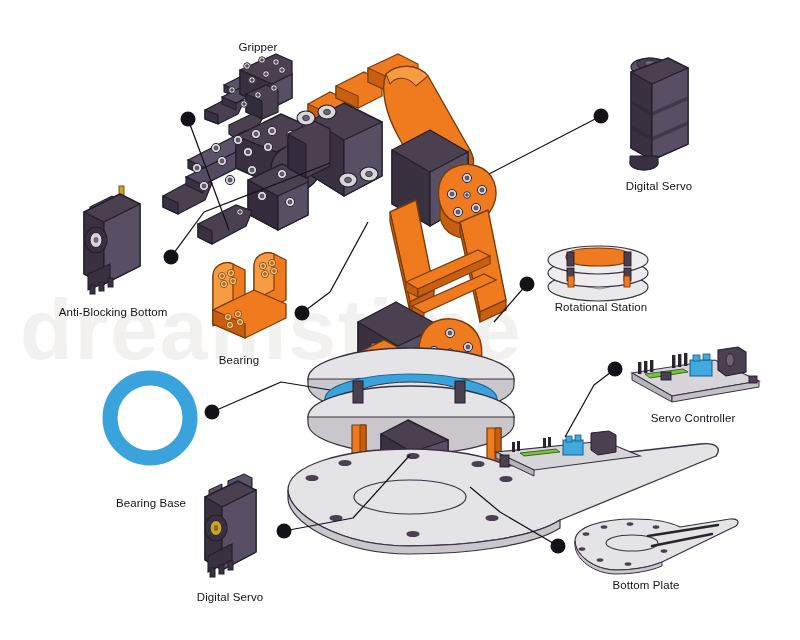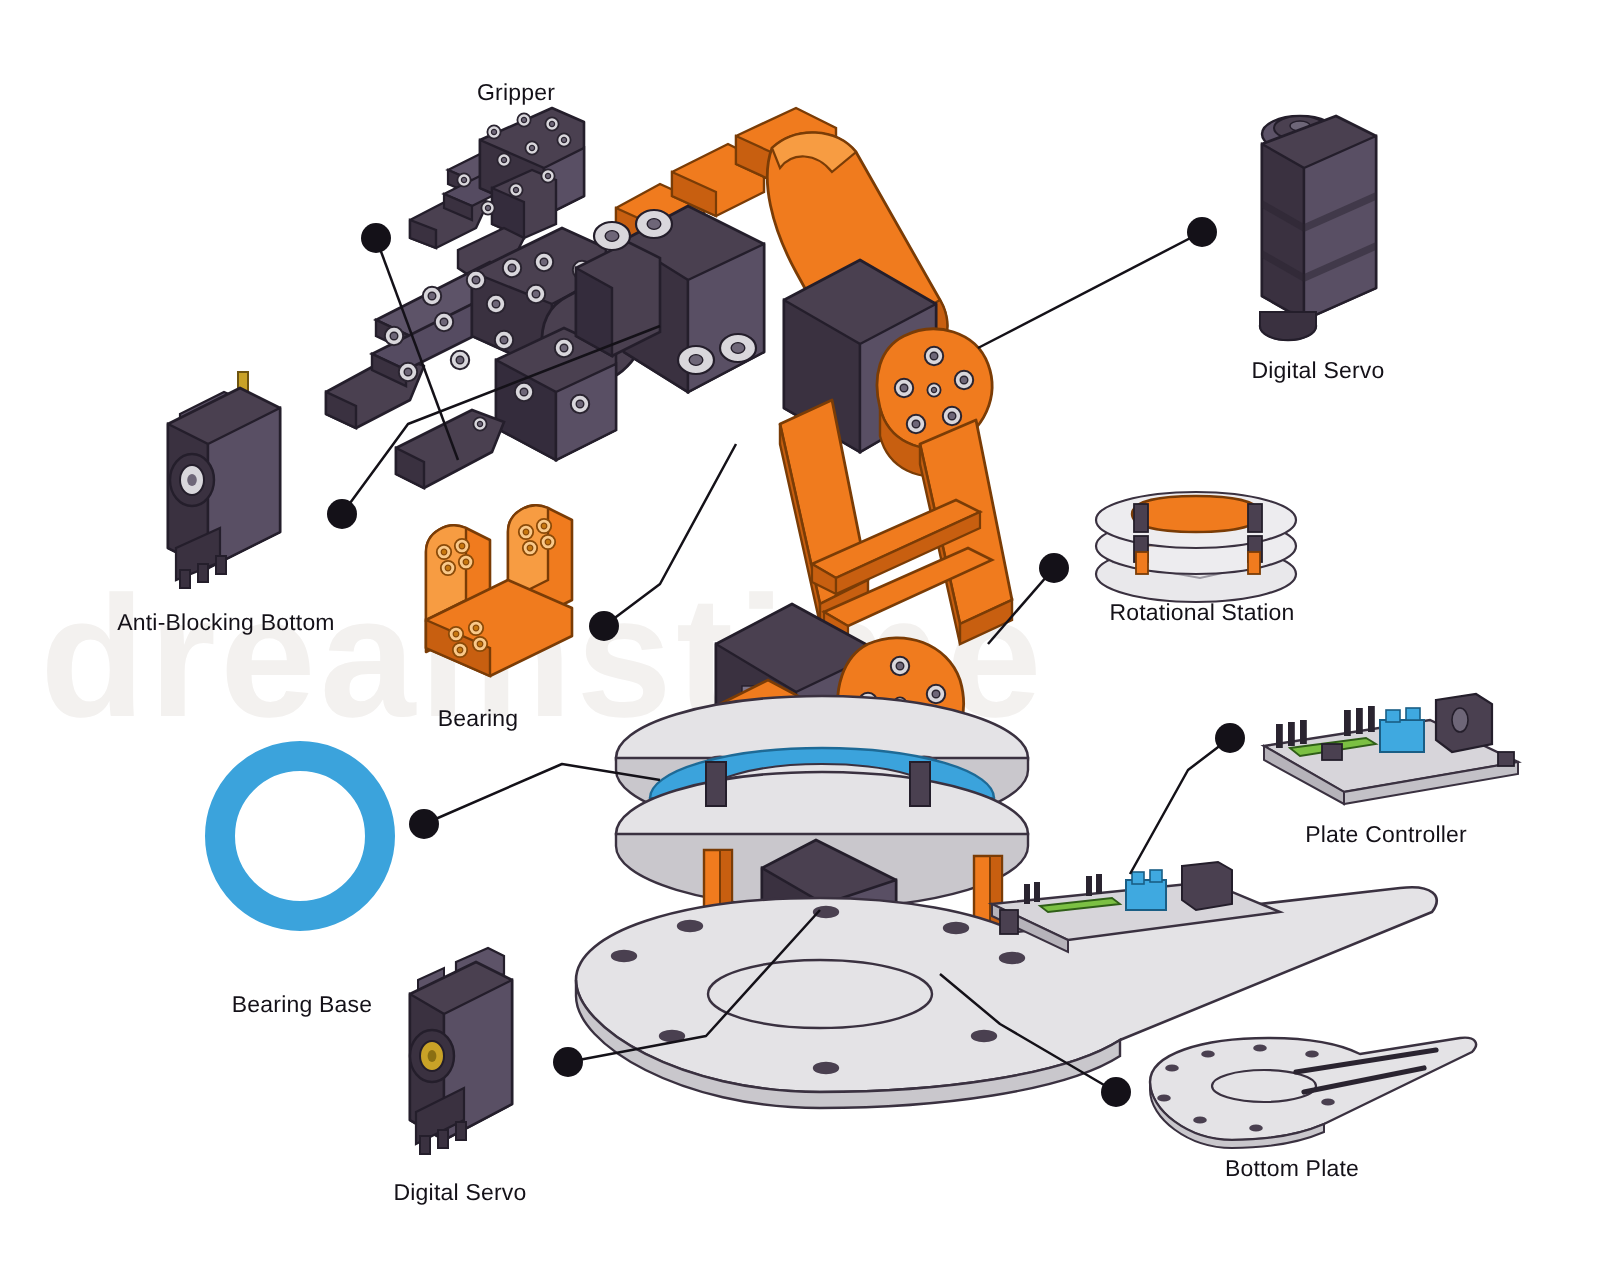--- a/index.html
+++ b/index.html
@@ -411,19 +411,19 @@
         <circle cx="558" cy="546" r="7.5" fill="#141118"></circle>
       </g>
   </svg>
 
   <div id="label-layer">
       <div class="lbl c" style="left: 258px; top: 41px; text-align: right;">Gripper</div>
       <div class="lbl c" style="left: 113px; top: 306px;">Anti-Blocking Bottom</div>
       <div class="lbl c" style="left: 239px; top: 354px;">Bearing</div>
       <div class="lbl c" style="left: 659px; top: 180px;">Digital Servo</div>
       <div class="lbl c" style="left: 601px; top: 301px;">Rotational Station</div>
-      <div class="lbl c" style="left: 693px; top: 412px;">Plate Controller</div>
+      <div class="lbl c" style="left: 693px; top: 412px;">Servo Controller</div>
       <div class="lbl c" style="left: 151px; top: 477px; margin-top: 20px;">Bearing Base</div>
       <div class="lbl c" style="left: 230px; top: 591px;">Digital Servo</div>
       <div class="lbl c" style="left: 646px; top: 579px; text-align: center;">Bottom Plate</div>
     </div>
 
 </div>
 
 </body></html>

